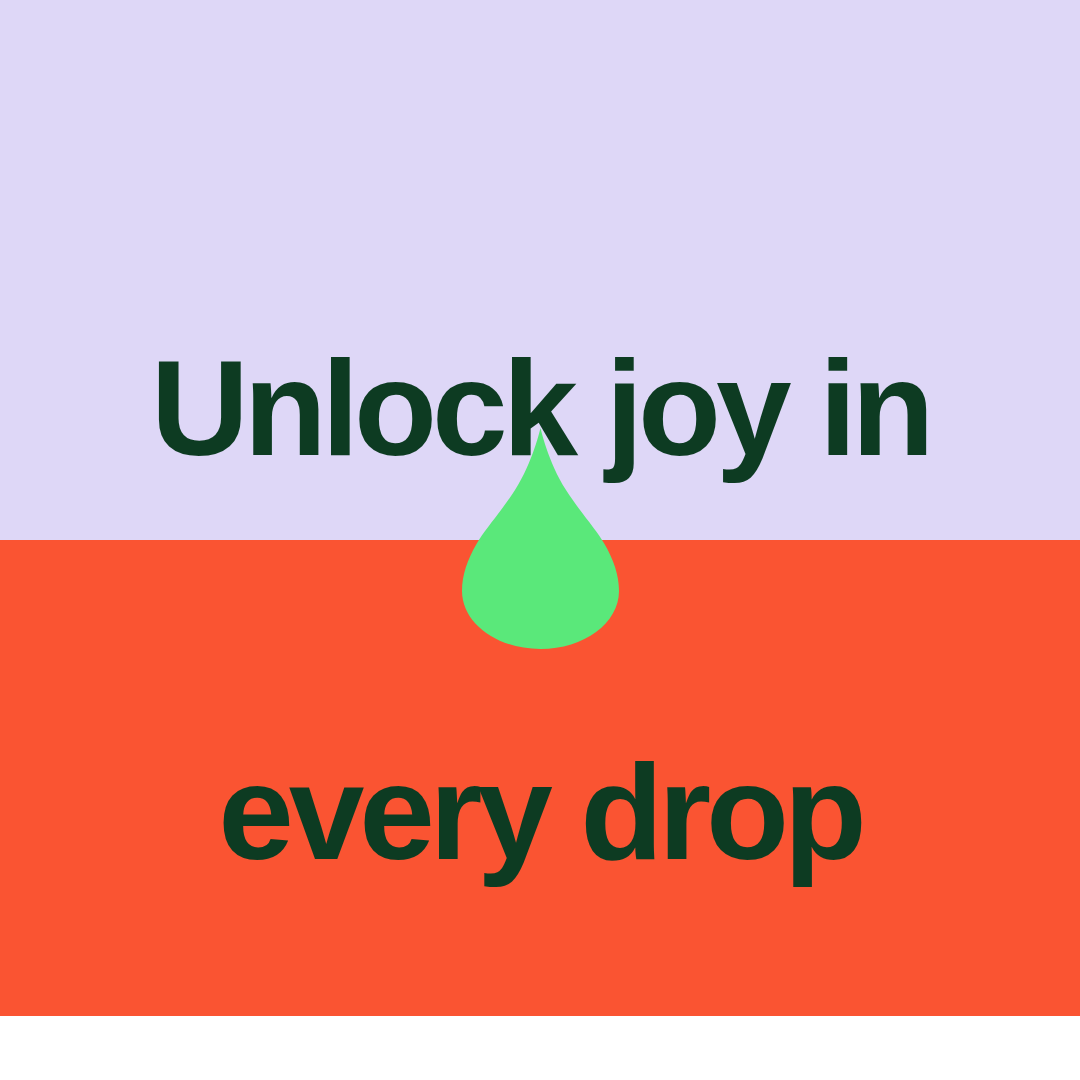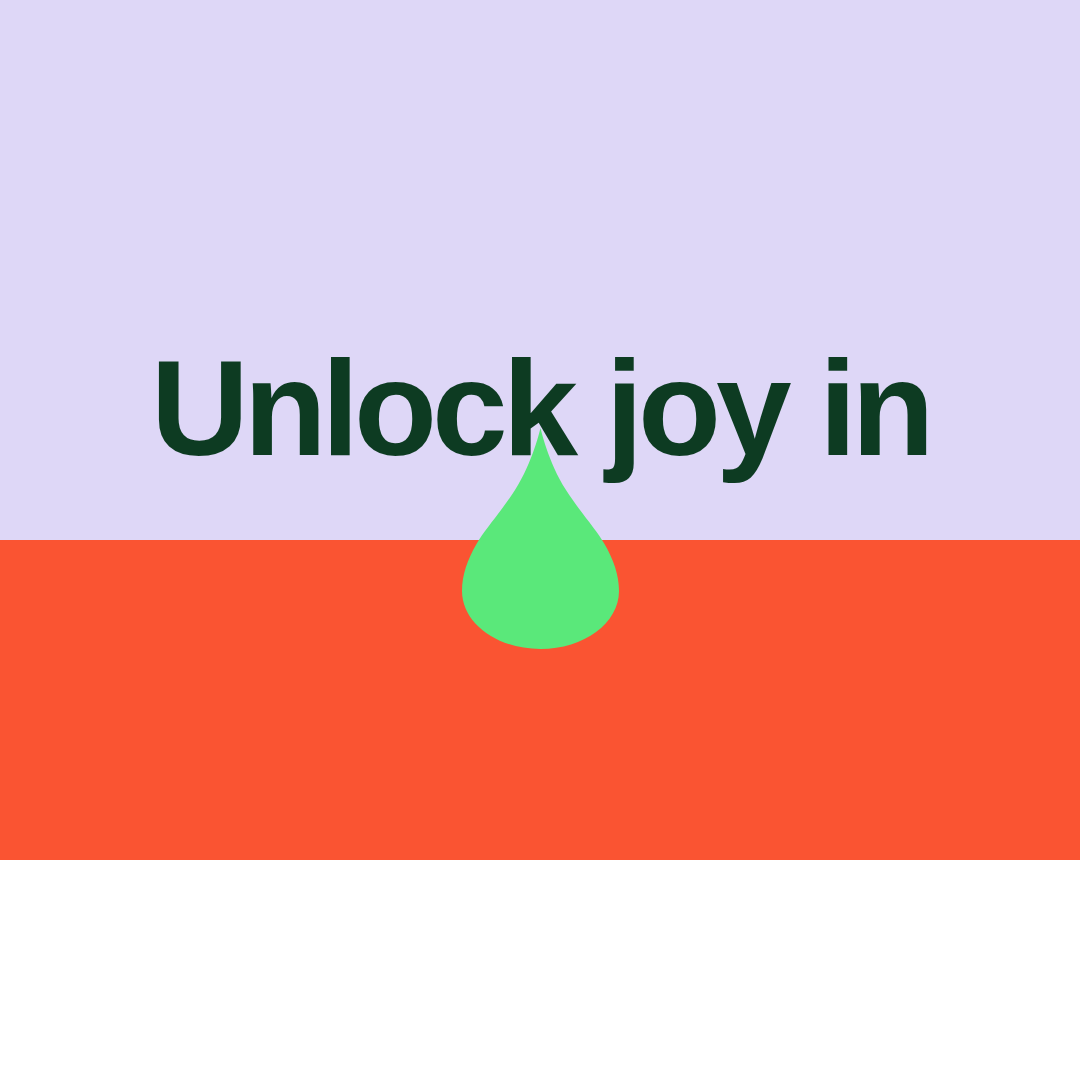--- a/index.html
+++ b/index.html
@@ -5,21 +5,21 @@
 <style>
   html, body {
     margin: 0;
     padding: 0;
     background: #ffffff;
   }
 
   .canvas {
     position: relative;
     width: 1080px;
-    height: 860px;
+    height: 1016px;
     overflow: hidden;
     background: #ffffff;
     font-family: "Liberation Sans", sans-serif;
   }
 
   
   .panel-top {
     position: absolute;
     left: 0;
     top: 0;
@@ -97,20 +97,21 @@
 </head>
 <body>
 
 <div class="canvas">
 
   <div class="panel-top"></div>
   <div class="panel-bottom"></div>
 
   <div class="headline">
     <span class="headline-line">Unlock joy in</span>
+    <span class="headline-line">every drop</span>
   </div>
 
   <div class="drop-wrap">
     <svg class="drop-svg" viewBox="0 0 157 221" xmlns="http://www.w3.org/2000/svg">
       <path d="M78.5 0
                C78.5 0 86 34 104 62
                C118 84 134 101 142.5 116
                C151.5 131.5 157 147 157 163
                C157 195 122 221 78.5 221
                C35 221 0 195 0 163

